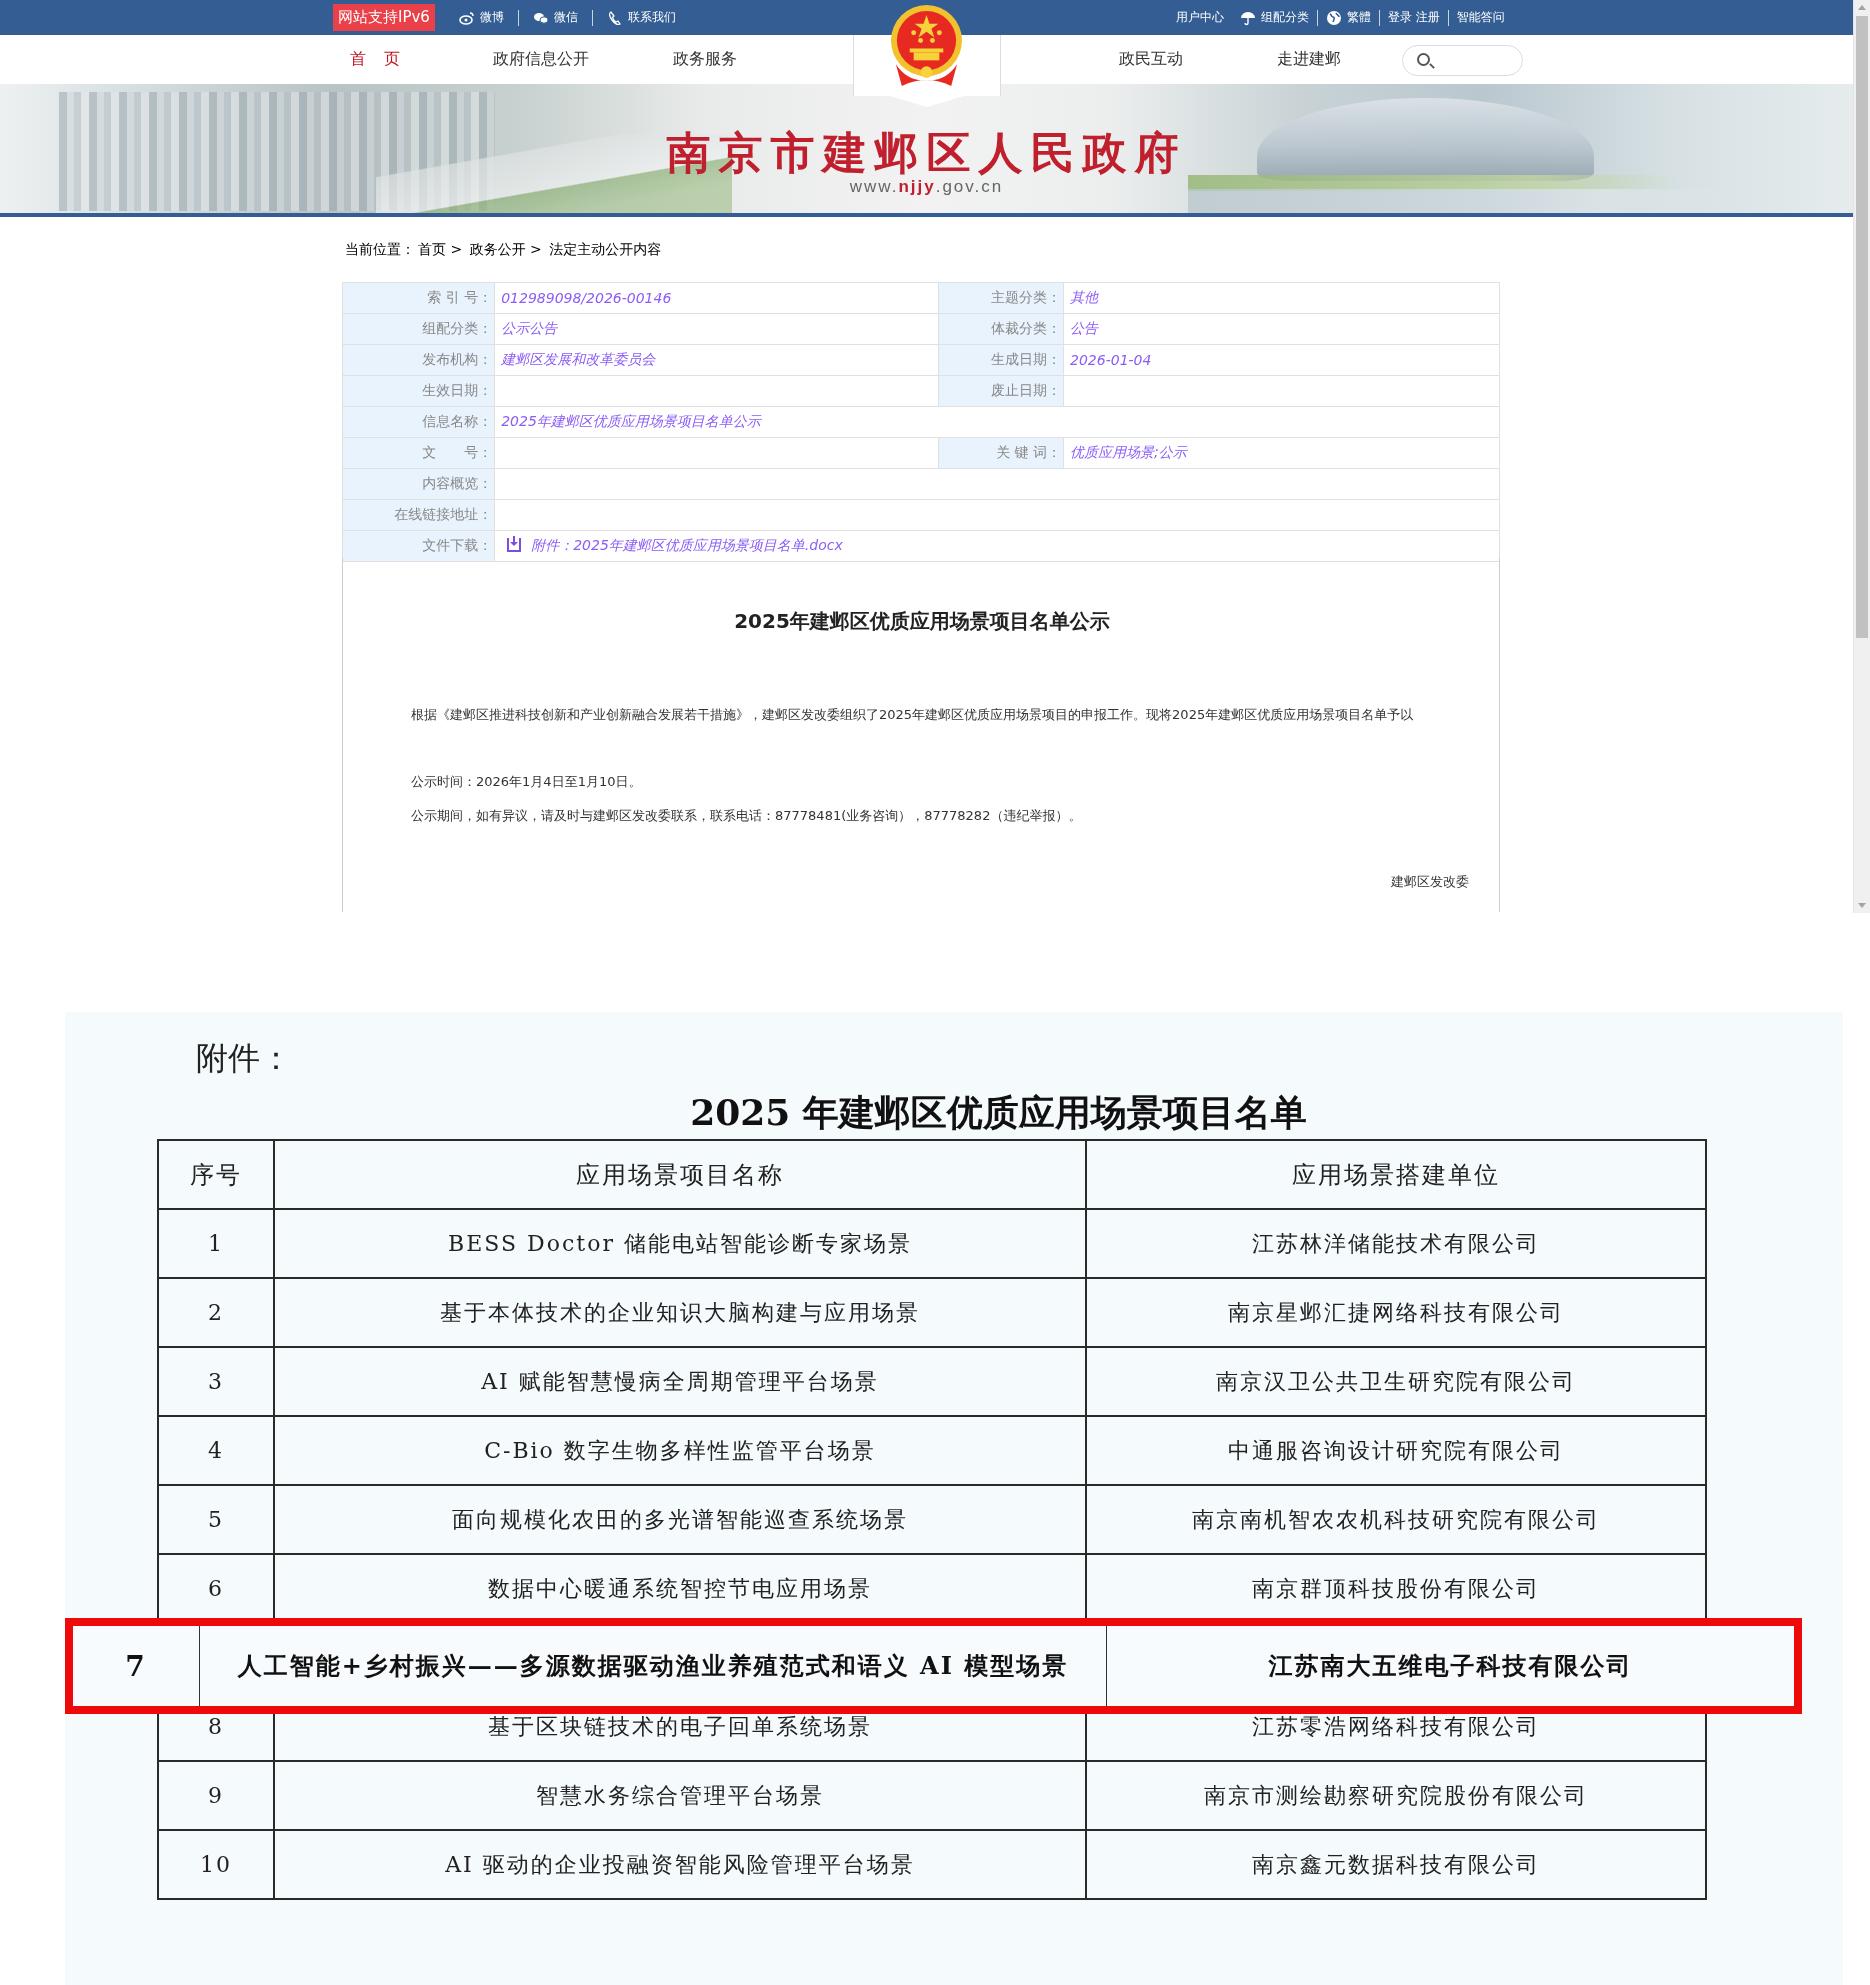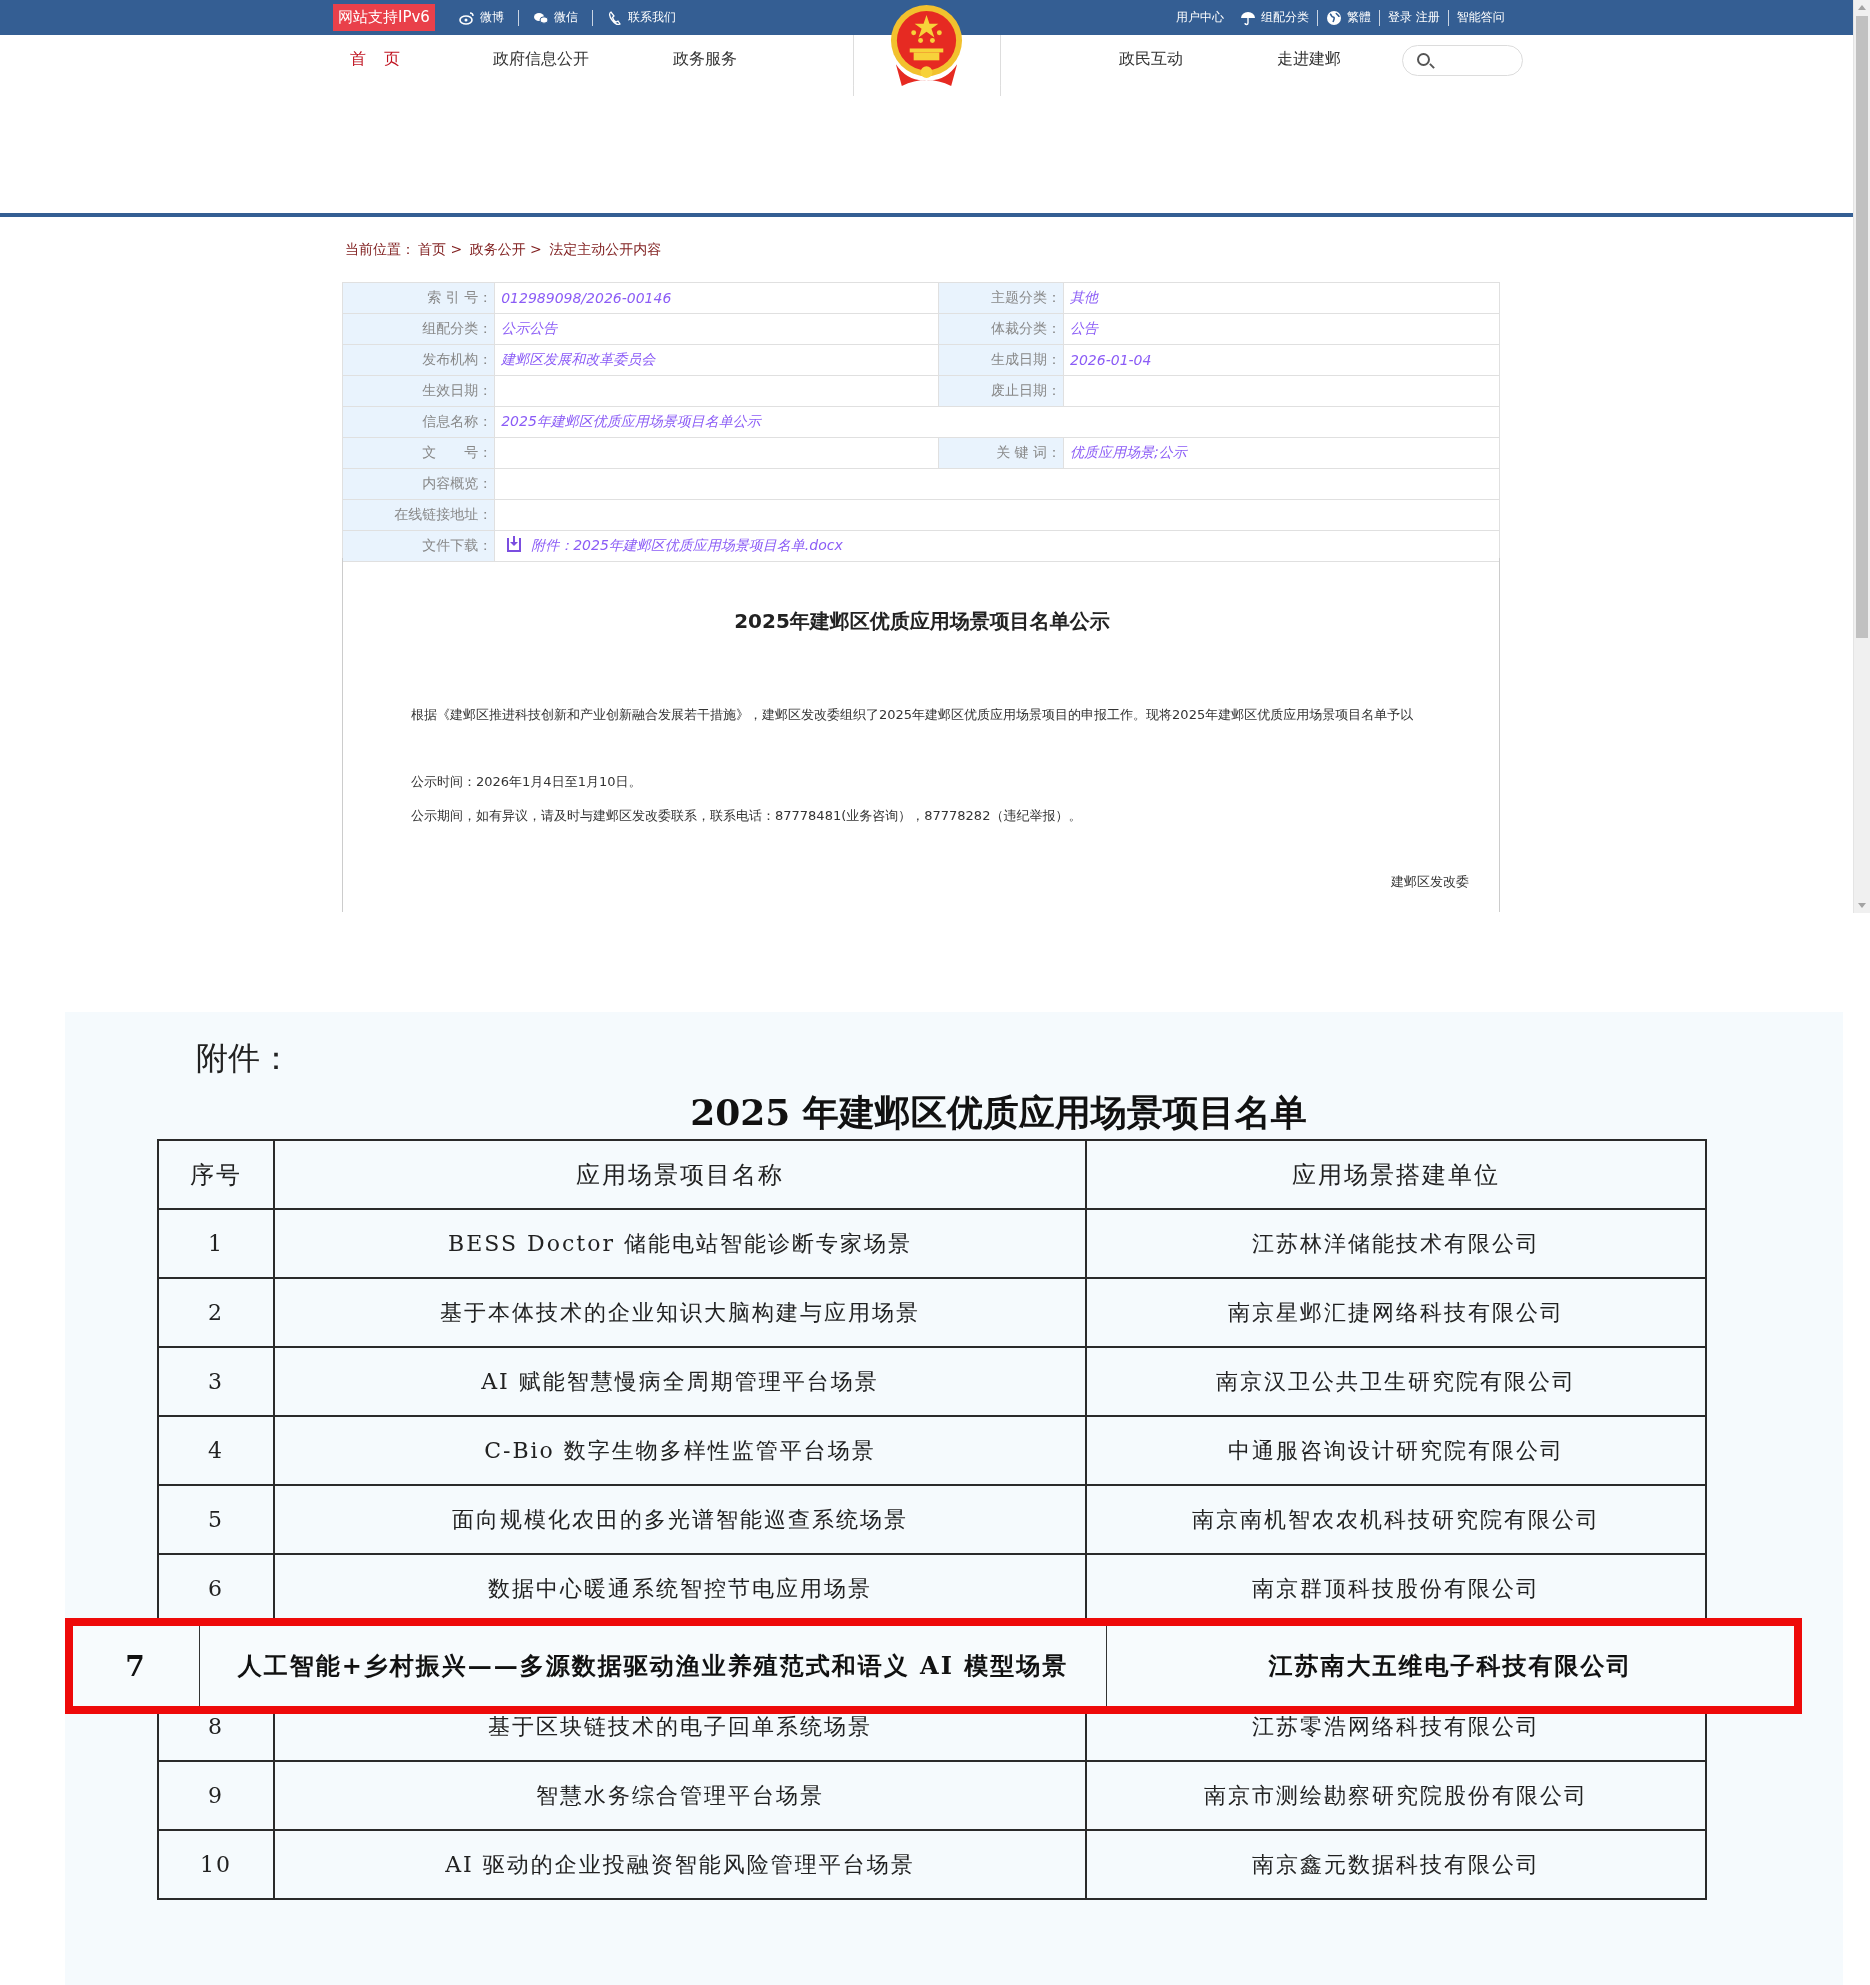--- a/index.html
+++ b/index.html
@@ -41,21 +41,21 @@
     background: repeating-linear-gradient(90deg, #9aa6ad 0 8px, #cfd6d9 8px 15px, #b3bcc0 15px 22px, #e3e6e6 22px 30px); }
   .banner .river { position: absolute; left: 376px; top: 50px; width: 356px; height: 79px; background: linear-gradient(170deg, transparent 30%, #dfe3e3 31%, #eef0f0 60%, #8fb37c 61%, #a8c393 80%); opacity: .7; }
   .banner .stadium { position: absolute; left: 1257px; top: 14px; width: 337px; height: 83px; border-radius: 50% 50% 10% 10% / 70% 70% 10% 10%; background: linear-gradient(180deg, #dfe5ea, #b7c3cc 60%, #8fa0ab); opacity: .85; }
   .banner .grass { position: absolute; left: 1188px; top: 91px; width: 495px; height: 16px; background: linear-gradient(90deg, #93b46f, #c3d6a2 70%, transparent); opacity: .8; }
   .banner .water { position: absolute; left: 1188px; top: 105px; width: 594px; height: 24px; background: linear-gradient(90deg, #b9c7cc, #dde5e8 70%, transparent); opacity: .8; }
   .site-title { position: absolute; left: 0; width: 1853px; top: 40px; text-align: center; font-size: 44px; font-weight: bold; color: #c0202d; letter-spacing: 8px; font-family: "DejaVu Sans", sans-serif; }
   .site-url { position: absolute; left: 0; width: 1853px; top: 93px; text-align: center; font-size: 17px; color: #666; letter-spacing: 2px; font-family: "Liberation Sans", sans-serif; }
   .site-url b { color: #c0202d; }
   .blue-rule { position: absolute; left: 0; top: 213px; width: 1853px; height: 4px; background: #345e93; }
 
-  .crumb { position: absolute; left: 345px; top: 241px; font-size: 14px; color: #7f1d1d; }
+  .crumb { position: absolute; left: 345px; top: 241px; font-size: 14px; color: #000000; }
   .crumb span { margin-right: 3px; }
 
   .meta { position: absolute; left: 342px; top: 282px; width: 1158px; border-collapse: collapse; font-size: 14px; }
   .meta td { border: 1px solid #e0e0e0; height: 31px; padding: 0 6px; vertical-align: middle; }
   .meta td.lbl { background: #e9f3fd; color: #888; text-align: right; width: 162px; padding-right: 2px; }
   .meta td.val { color: #8b5cf6; width: 473px; font-style: italic; }
   .meta td.lbl2 { width: 134px; }
   .dl-icon { display: inline-block; width: 14px; height: 14px; border: 2px solid #7b4ee0; border-top: none; position: relative; vertical-align: -2px; margin: 0 10px 0 6px; }
   .dl-icon::before { content: ""; position: absolute; left: 4px; top: -2px; width: 2px; height: 8px; background: #7b4ee0; }
   .dl-icon::after { content: ""; position: absolute; left: 1px; top: 4px; width: 0; height: 0; border-left: 4px solid transparent; border-right: 4px solid transparent; border-top: 4px solid #7b4ee0; }
@@ -150,20 +150,29 @@
     <a class="nav-item active" style="left:350px">首页</a>
     <a class="nav-item" style="left:493px">政府信息公开</a>
     <a class="nav-item" style="left:673px">政务服务</a>
     <a class="nav-item" style="left:1119px">政民互动</a>
     <a class="nav-item" style="left:1277px">走进建邺</a>
     <div class="search-box">
       <span class="mag"></span>
     </div>
   </div>
 
+  <div class="banner">
+    <div class="city"></div>
+    <div class="river"></div>
+    <div class="stadium"></div>
+    <div class="grass"></div>
+    <div class="water"></div>
+    <div class="site-title">南京市建邺区人民政府</div>
+    <div class="site-url"><span>www.</span><b>njjy</b><span>.gov.cn</span></div>
+  </div>
 
   <div class="emblem-shield"></div>
   <svg class="emblem" viewBox="0 0 78 88">
     <circle cx="39" cy="38" r="36" fill="#f2c12e"></circle>
     <circle cx="39" cy="38" r="30" fill="#e62a22"></circle>
     <polygon points="39,12 42,21 51,21 44,26 47,35 39,29 31,35 34,26 27,21 36,21" fill="#f7d23a"></polygon>
     <circle cx="26" cy="30" r="2.5" fill="#f7d23a"></circle>
       <circle cx="52" cy="30" r="2.5" fill="#f7d23a"></circle>
     <circle cx="33" cy="38" r="2.5" fill="#f7d23a"></circle>
       <circle cx="45" cy="38" r="2.5" fill="#f7d23a"></circle>

